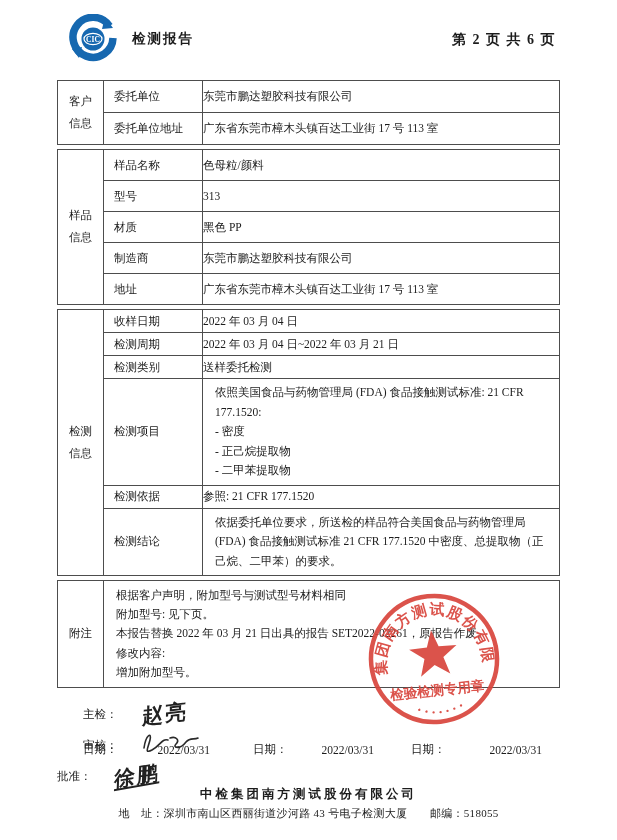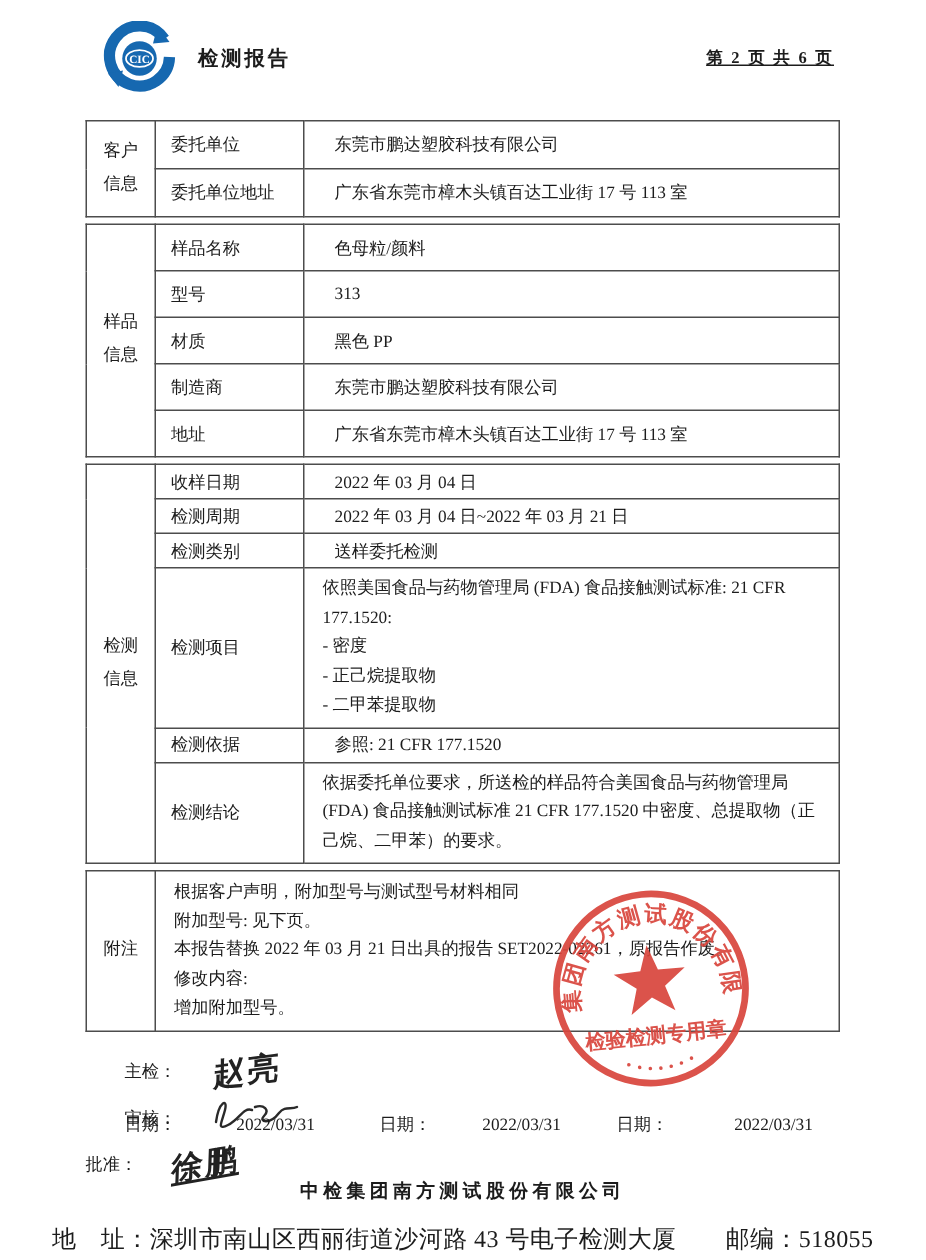--- a/index.html
+++ b/index.html
@@ -11,32 +11,32 @@
     position:relative;
     overflow:hidden;
   }
   .page { position:absolute; inset:0; background:#fff; }
 
   
   .hdr { position:absolute; top:12px; left:57px; width:503px; height:54px; }
   .logo { position:absolute; left:12px; top:2px; width:48px; height:48px; }
   .hdr-title { position:absolute; left:75px; top:18px; font-size:13.5px; font-weight:bold; letter-spacing:2px; }
   .hdr-no { position:absolute; left:182px; top:19px; font-size:11.5px; font-weight:bold; }
-  .hdr-page { position:absolute; right:4px; top:19px; font-size:11px; font-weight:bold; letter-spacing:1.5px; white-space:nowrap;text-decoration:underline; }
+  .hdr-page { position:absolute; right:4px; top:19px; font-size:14px; font-weight:bold; letter-spacing:1.5px; white-space:nowrap; }
 
   
   .tables { position:absolute; top:80px; left:57px; width:503px; }
   table { border-collapse:collapse; width:100%; table-layout:fixed; margin-bottom:4px; }
   td { border:1px solid #4d4d4d; font-size:11.5px; vertical-align:middle; }
   col.c-sec { width:46px; }
   col.c-fld { width:99px; }
   .sec-cell { text-align:center;text-decoration:underline; }
   .sec-cell span { display:inline-block; width:2.3em; line-height:1.9; text-align:center; }
   .fld { padding-left:10px; }
-  .val { padding-left:20px; padding-right:8px; }
+  .val { padding-left:0; padding-right:8px; }
   tr.r32 { height:32px; }
   tr.r31 { height:31px; }
   tr.r23 { height:23px; }
   .val-multi { padding:4px 8px 4px 12px; line-height:19.5px; }
   .notes-cell { padding:5px 12px; line-height:19.2px; }
 
   
   .sign { position:absolute; top:694px; left:57px; width:503px; height:70px; font-size:11.5px; }
   .sig-row { position:absolute; top:6px; left:0; right:0; display:flex;flex-direction:column; }
   .date-row { position:absolute; top:48px; left:0; right:0; display:flex; }
@@ -54,21 +54,21 @@
   .date-lbl1 { margin-left:26px; } .date-val1 { margin-left:40px; }
   .date-lbl2 { margin-left:28px; } .date-val2 { margin-left:34px; }
   .date-lbl3 { margin-left:18px; } .date-val3 { margin-left:44px; }
 
   
   .stamp { position:absolute; left:364px; top:589px; width:140px; height:140px; opacity:.92; transform:rotate(-6deg); pointer-events:none; }
 
   
   .ftr { position:absolute; top:786px; left:0; width:617px; text-align:center; }
   .ftr-company { font-size:12.5px; font-weight:bold; letter-spacing:3px; }
-  .ftr-line { font-size:16px; margin-top:13px; letter-spacing:.3px; }
+  .ftr-line { font-size:11px; margin-top:3px; letter-spacing:.3px; }
   .ftr-link { color:#0000cc; text-decoration:underline; cursor:pointer; }
 </style>
 </head>
 <body>
 
 <div class="page">
 
   <div class="hdr">
     <svg class="logo" viewBox="0 0 48 48">
       <path d="M 40.5 12 A 20 20 0 1 0 44 24" fill="none" stroke="#1668b0" stroke-width="7.5"></path>

